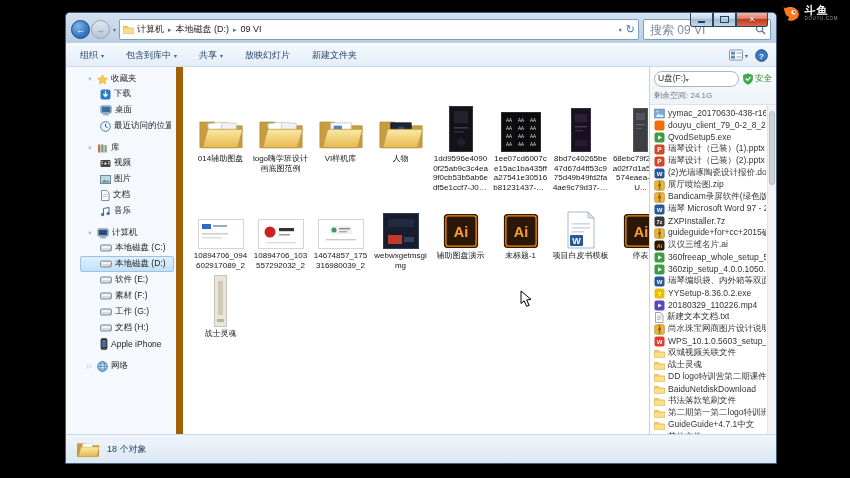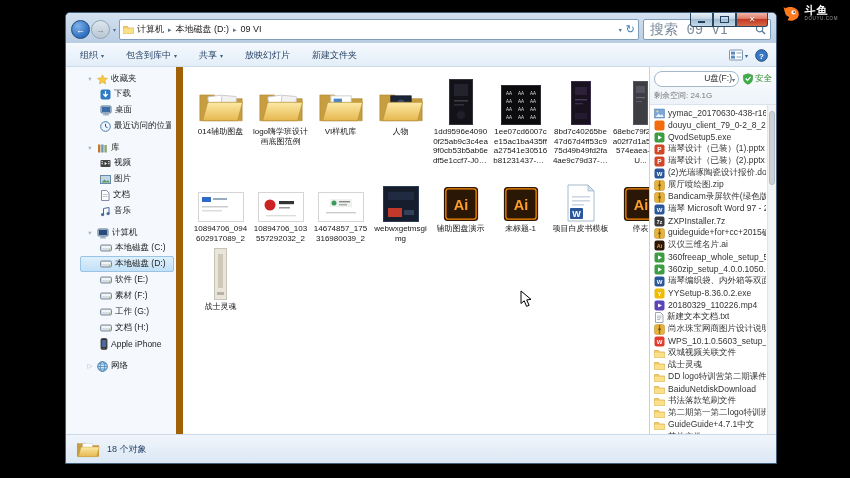--- a/index.html
+++ b/index.html
@@ -38,22 +38,22 @@
   .navdrop{color:#55708a;font-size:6px;padding:0 3px;}
   .addr{flex:1;height:19px;background:#fff;border:1px solid #7f9db9;border-radius:2px;display:flex;
         align-items:center;font-size:9px;color:#222;padding:0 3px;margin-right:4px;min-width:0;}
   .crumb{padding:0 3px;white-space:nowrap;}
   .crumb-sep{color:#5a7186;font-size:7px;padding:0 1px;}
   .addr-right{margin-left:auto;display:flex;align-items:center;gap:4px;color:#3a7abf;}
   .addr-dd{color:#55708a;font-size:6px;}
   .refresh{font-size:11px;line-height:11px;color:#3a7abf;}
   .search{width:118px;height:19px;background:#fff;border:1px solid #7f9db9;border-radius:2px;display:flex;
           align-items:center;padding:0 4px;flex:none;}
-  .search input{border:none;outline:none;flex:1;min-width:0;font-size:14px;background:transparent;color:#333;
-          font-family:Liberation Mono, monospace;}
+  .search input{border:none;outline:none;flex:1;min-width:0;font-size:12px;background:transparent;color:#333;
+          font-family:Liberation Sans, sans-serif;}
   .search input::placeholder{color:#7c8c9c;}
 
   .toolbar{height:22px;flex:none;background:linear-gradient(#f4f9fd,#e3eef8);border-top:1px solid #f8fbfe;
            border-bottom:1px solid #cddcea;display:flex;align-items:center;padding:0 8px;font-size:9px;color:#1e3a5f;}
   .tb-left{display:flex;align-items:center;gap:10px;}
   .tb-item{padding:3px 6px;border-radius:2px;display:flex;align-items:center;gap:3px;white-space:nowrap;}
   .tb-caret{font-size:6px;color:#41608a;}
   .tb-right{margin-left:auto;display:flex;align-items:center;gap:7px;}
   .tb-views{display:flex;align-items:center;gap:2px;}
 
@@ -64,34 +64,34 @@
            font-size:8.5px;color:#222;overflow:hidden;}
   .sb-group{margin-bottom:7px;}
   .sb-head{display:flex;align-items:center;gap:3px;padding:1px 2px 1px 6px;color:#1e1e1e;}
   .sb-exp{width:8px;color:#a4b4c4;font-size:6.5px;text-align:center;flex:none;}
   .sb-ic{flex:none;display:flex;}
   .sb-lbl{white-space:nowrap;overflow:hidden;}
   .sb-item{display:flex;align-items:center;gap:3px;padding:1px 2px 1px 19px;margin:0 2px 0 0;border:1px solid transparent;}
   .sb-item.sel{background:linear-gradient(#def0fc,#c2e0f7);border:1px solid #9ac4e4;border-radius:2px;}
 
   
-  .files{flex:1;min-width:0;padding:8px 0 0 8px;overflow:hidden;}
+  .files{flex:1;min-width:0;padding:8px 0 0 8px;overflow:hidden;margin-top:27px;}
   .grid{display:grid;grid-template-columns:repeat(8,59px);column-gap:1px;}
   .cell{display:flex;flex-direction:column;align-items:center;margin-bottom:7px;}
   .cell .ic{height:50px;display:flex;align-items:flex-end;justify-content:center;}
   .cell .lbl{margin-top:2px;font-size:8px;line-height:9.5px;text-align:center;color:#161616;max-width:56px;
              word-break:break-all;display:-webkit-box;-webkit-line-clamp:4;-webkit-box-orient:vertical;
              overflow:hidden;max-height:40px;}
 
   
   .panel{width:126px;flex:none;border-left:1px solid #c6d2de;background:#fff;display:flex;flex-direction:column;}
   .panel-head{flex:none;background:linear-gradient(#fcfdfe,#edf3f9);border-bottom:1px solid #dbe4ec;padding:4px 4px 3px;}
   .drive-row{display:flex;align-items:center;gap:4px;}
   .drive-select{flex:1;height:14px;background:#fff;border:1px solid #a6b8c8;border-radius:8px;display:flex;
-                align-items:center;justify-content:flex-end;padding:0 3px;font-size:8.5px;color:#333;min-width:0;}
+                align-items:center;justify-content:flex-start;padding:0 3px;font-size:8.5px;color:#333;min-width:0;}
   .drive-select .dd{color:#55708a;font-size:6px;}
   .safe{display:flex;align-items:center;gap:2px;font-size:8.5px;color:#2e8b2e;flex:none;}
   .space{margin-top:3px;font-size:8px;color:#777;}
   .panel-list{flex:1;position:relative;overflow:hidden;padding-top:2px;}
   .p-row{display:flex;align-items:center;gap:3px;height:12px;padding:0 10px 0 4px;white-space:nowrap;
          overflow:hidden;font-size:8.5px;color:#333;}
   .p-ic{flex:none;display:flex;}
   .p-name{overflow:hidden;}
   .p-scroll{position:absolute;top:0;right:0;bottom:0;width:8px;background:#f2f3f4;border-left:1px solid #e2e4e6;}
   .p-thumb{position:absolute;left:1px;right:1px;top:6px;height:72px;background:#cdd2d7;border:1px solid #b5bcc3;

